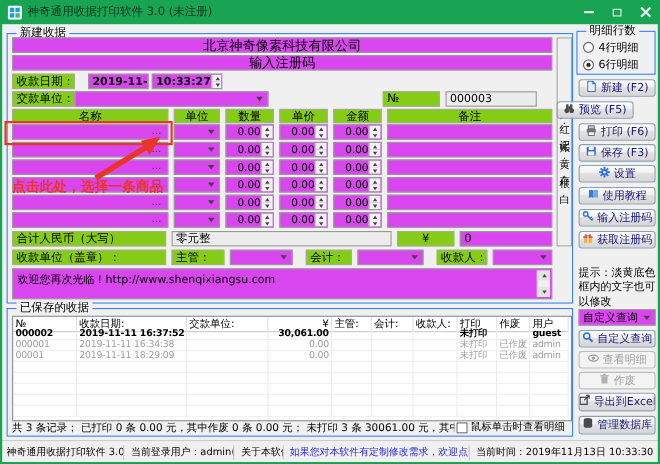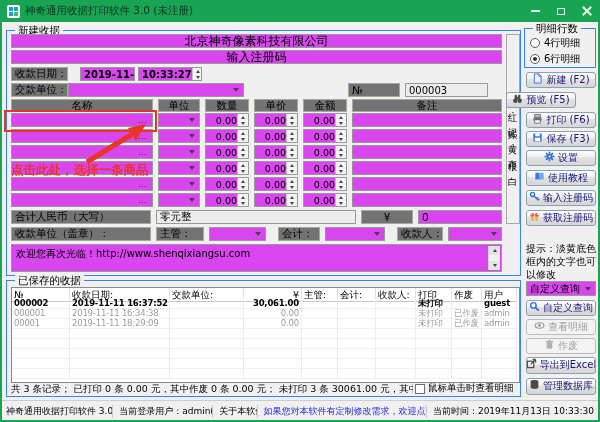--- a/index.html
+++ b/index.html
@@ -17,21 +17,21 @@
   .g-max{width:8px;height:7px;border:1.5px solid #e4f3e9;box-sizing:border-box;}
   .g-close{position:relative;width:10px;height:10px;}
   .g-close::before,.g-close::after{content:"";position:absolute;left:4px;top:-1px;width:2px;height:12px;background:#e9f6ee;}
   .g-close::before{transform:rotate(45deg);} .g-close::after{transform:rotate(-45deg);}
 
   
   .grp{position:absolute;border:1px solid #3b82f6;border-radius:0;box-sizing:border-box;}
   .grp>.glabel{position:absolute;top:-7px;left:8px;background:#f0f0f0;padding:0 3px;font-size:10.5px;line-height:12px;white-space:nowrap;}
 
   
-  .al{background:#737373;border:1px solid #aaa89a;display:flex;align-items:center;padding:0 3px;
+  .al{background:#84cc16;border:1px solid #aaa89a;display:flex;align-items:center;padding:0 3px;
       font-size:10.5px;white-space:nowrap;overflow:hidden;box-sizing:border-box;}
   .al.center{justify-content:center;}
   .af{background:#d946ef;border:1px solid #999;display:flex;align-items:center;padding:0 3px;font-size:10.5px;
       white-space:nowrap;overflow:hidden;box-sizing:border-box;}
   .af.center{justify-content:center;}
   .af.ro{background:#ececec;}
   .af .flex1{flex:1;}
   .bold{font-weight:bold;}
   .fs10{font-size:10px;}
 

